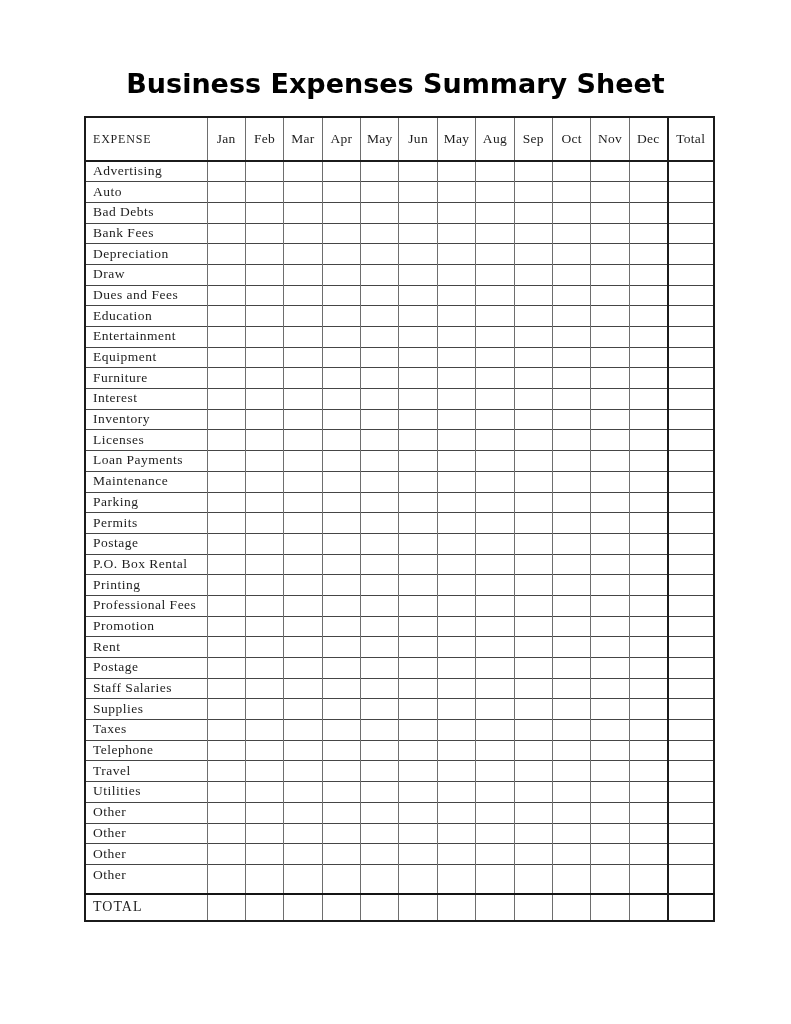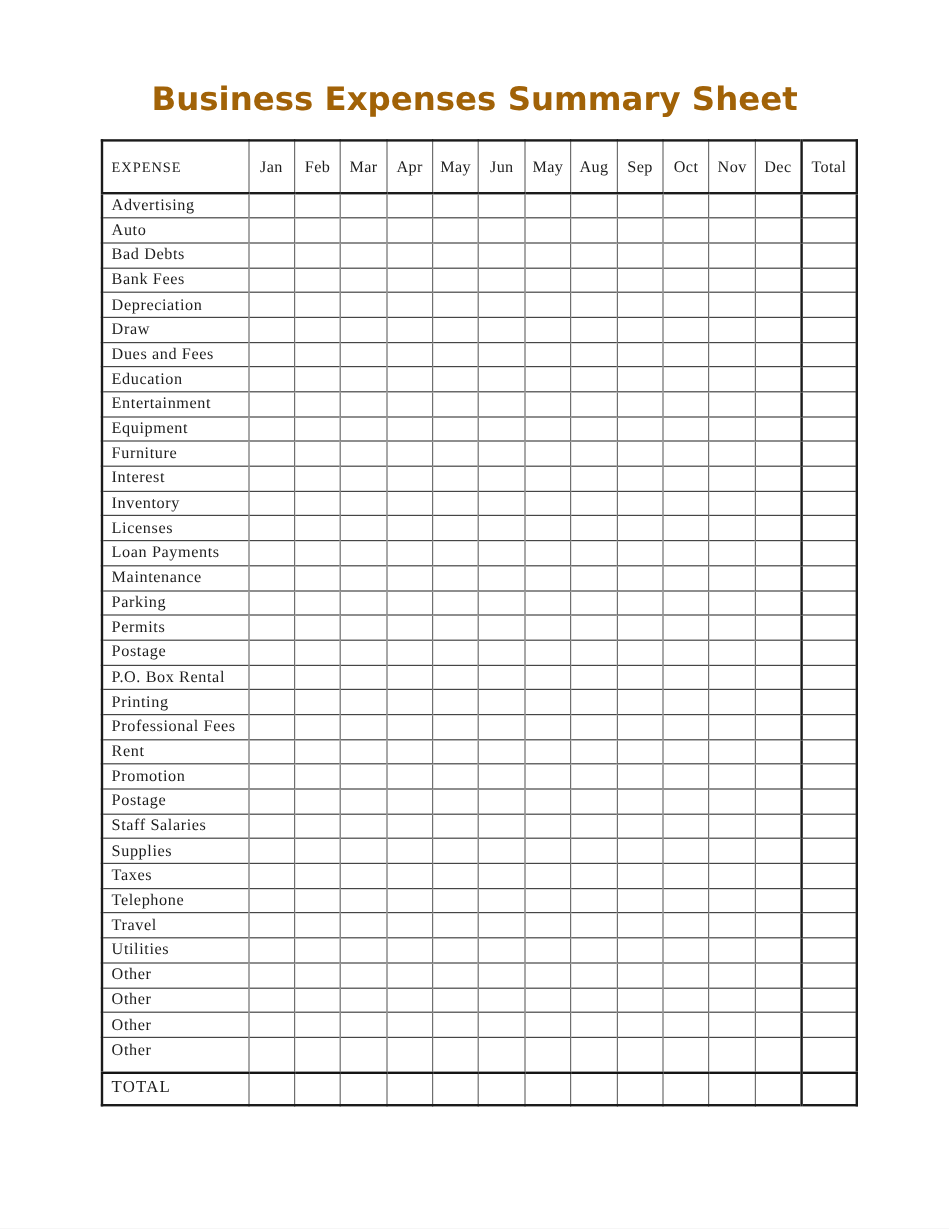--- a/index.html
+++ b/index.html
@@ -23,21 +23,21 @@
   .title {
     position: absolute;
     top: 68px;
     left: 0;
     width: 100%;
     text-align: center;
     font-family: "DejaVu Sans", sans-serif;
     font-weight: 700;
     font-size: 27px;
     letter-spacing: 0px;
-    color: #a16207;
+    color: #000000;
   }
   table.expenses {
     position: absolute;
     left: 84px;
     top: 116px;
     width: 629px;
     border-collapse: collapse;
     table-layout: fixed;
     border: 2px solid var(--outer);
   }
@@ -472,37 +472,37 @@
           <td></td>
           <td></td>
           <td></td>
           <td></td>
           <td></td>
           <td></td>
           <td></td>
           <td class="total-col"></td>
         </tr>
         <tr>
+          <td class="label">Promotion</td>
+          <td></td>
+          <td></td>
+          <td></td>
+          <td></td>
+          <td></td>
+          <td></td>
+          <td></td>
+          <td></td>
+          <td></td>
+          <td></td>
+          <td></td>
+          <td></td>
+          <td class="total-col"></td>
+        </tr>
+        <tr>
           <td class="label">Rent</td>
-          <td></td>
-          <td></td>
-          <td></td>
-          <td></td>
-          <td></td>
-          <td></td>
-          <td></td>
-          <td></td>
-          <td></td>
-          <td></td>
-          <td></td>
-          <td></td>
-          <td class="total-col"></td>
-        </tr>
-        <tr>
-          <td class="label">Promotion</td>
           <td></td>
           <td></td>
           <td></td>
           <td></td>
           <td></td>
           <td></td>
           <td></td>
           <td></td>
           <td></td>
           <td></td>

